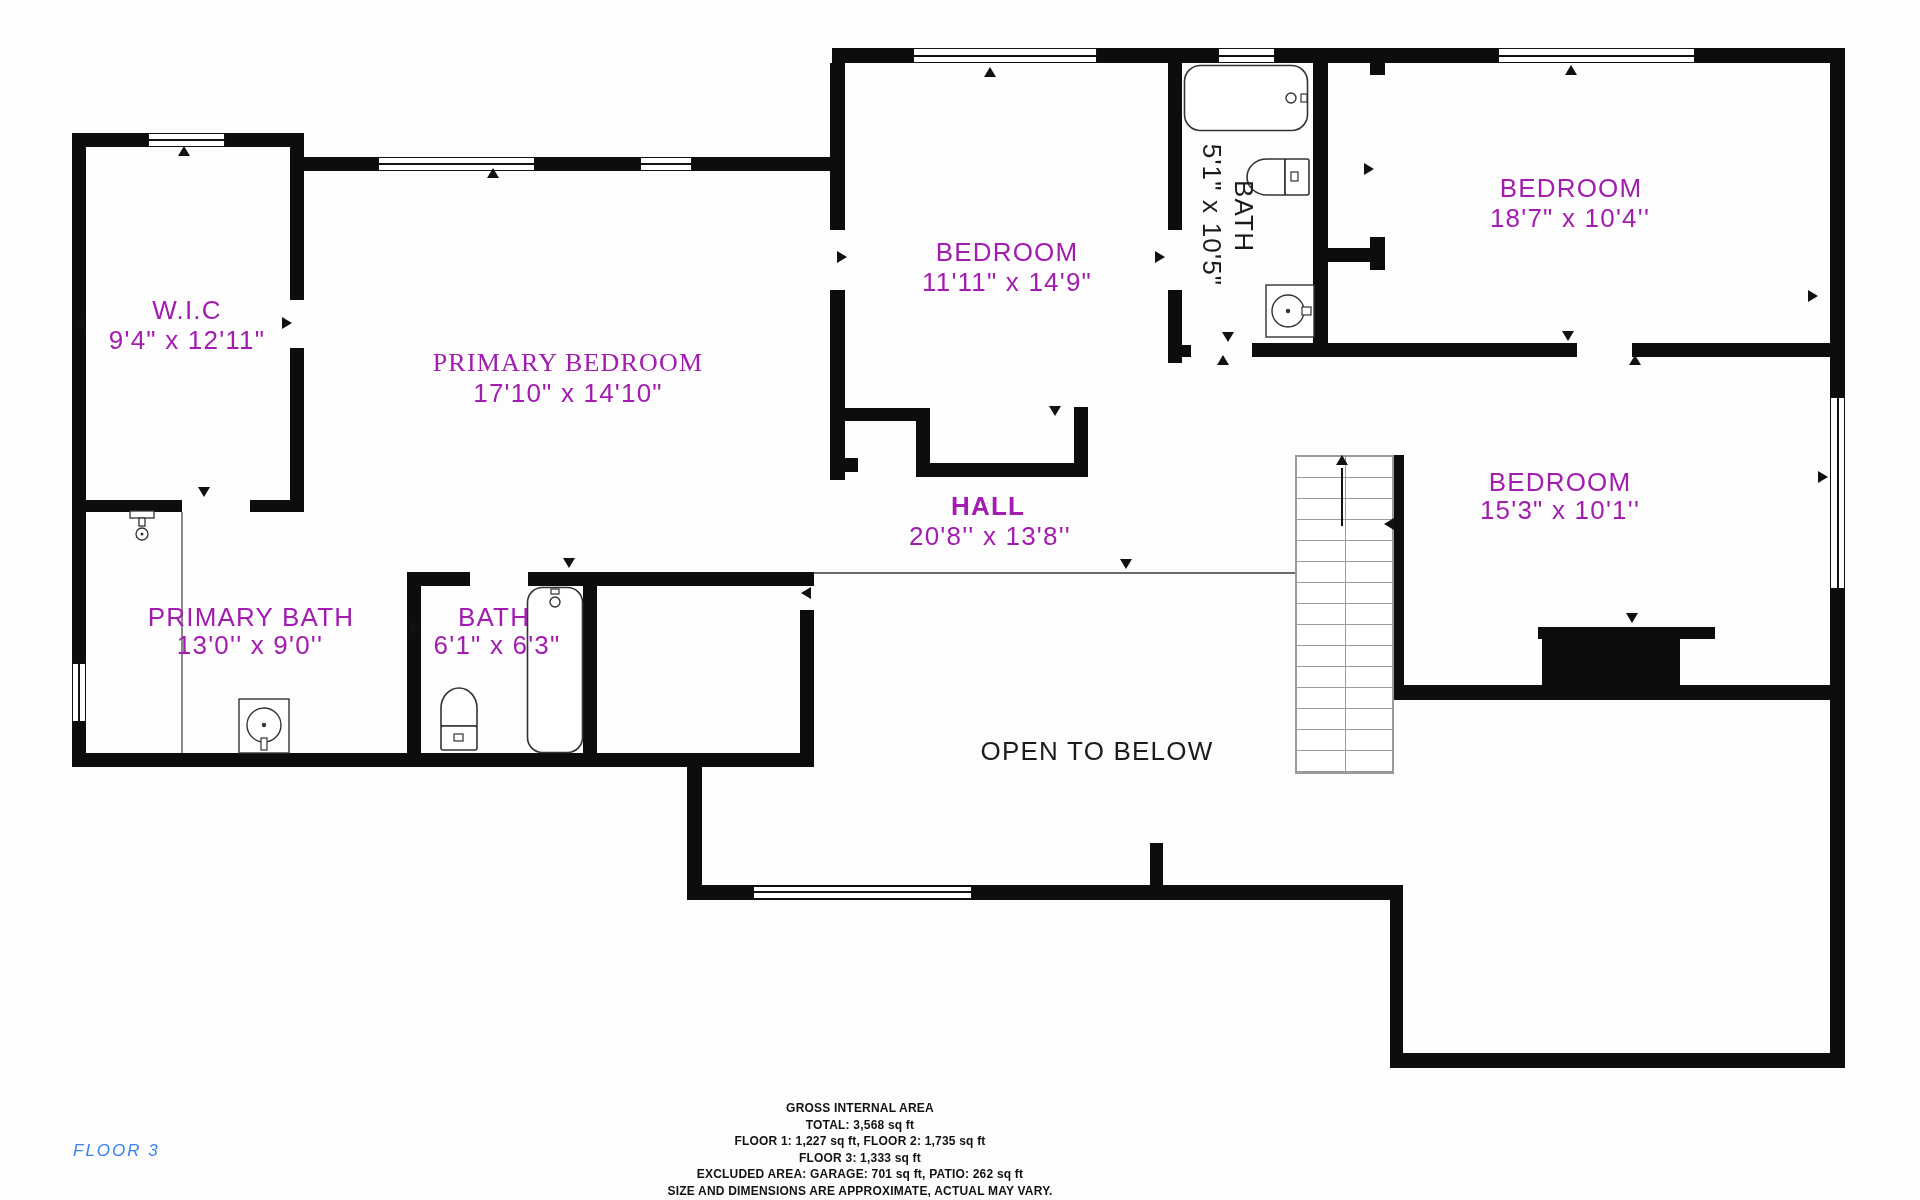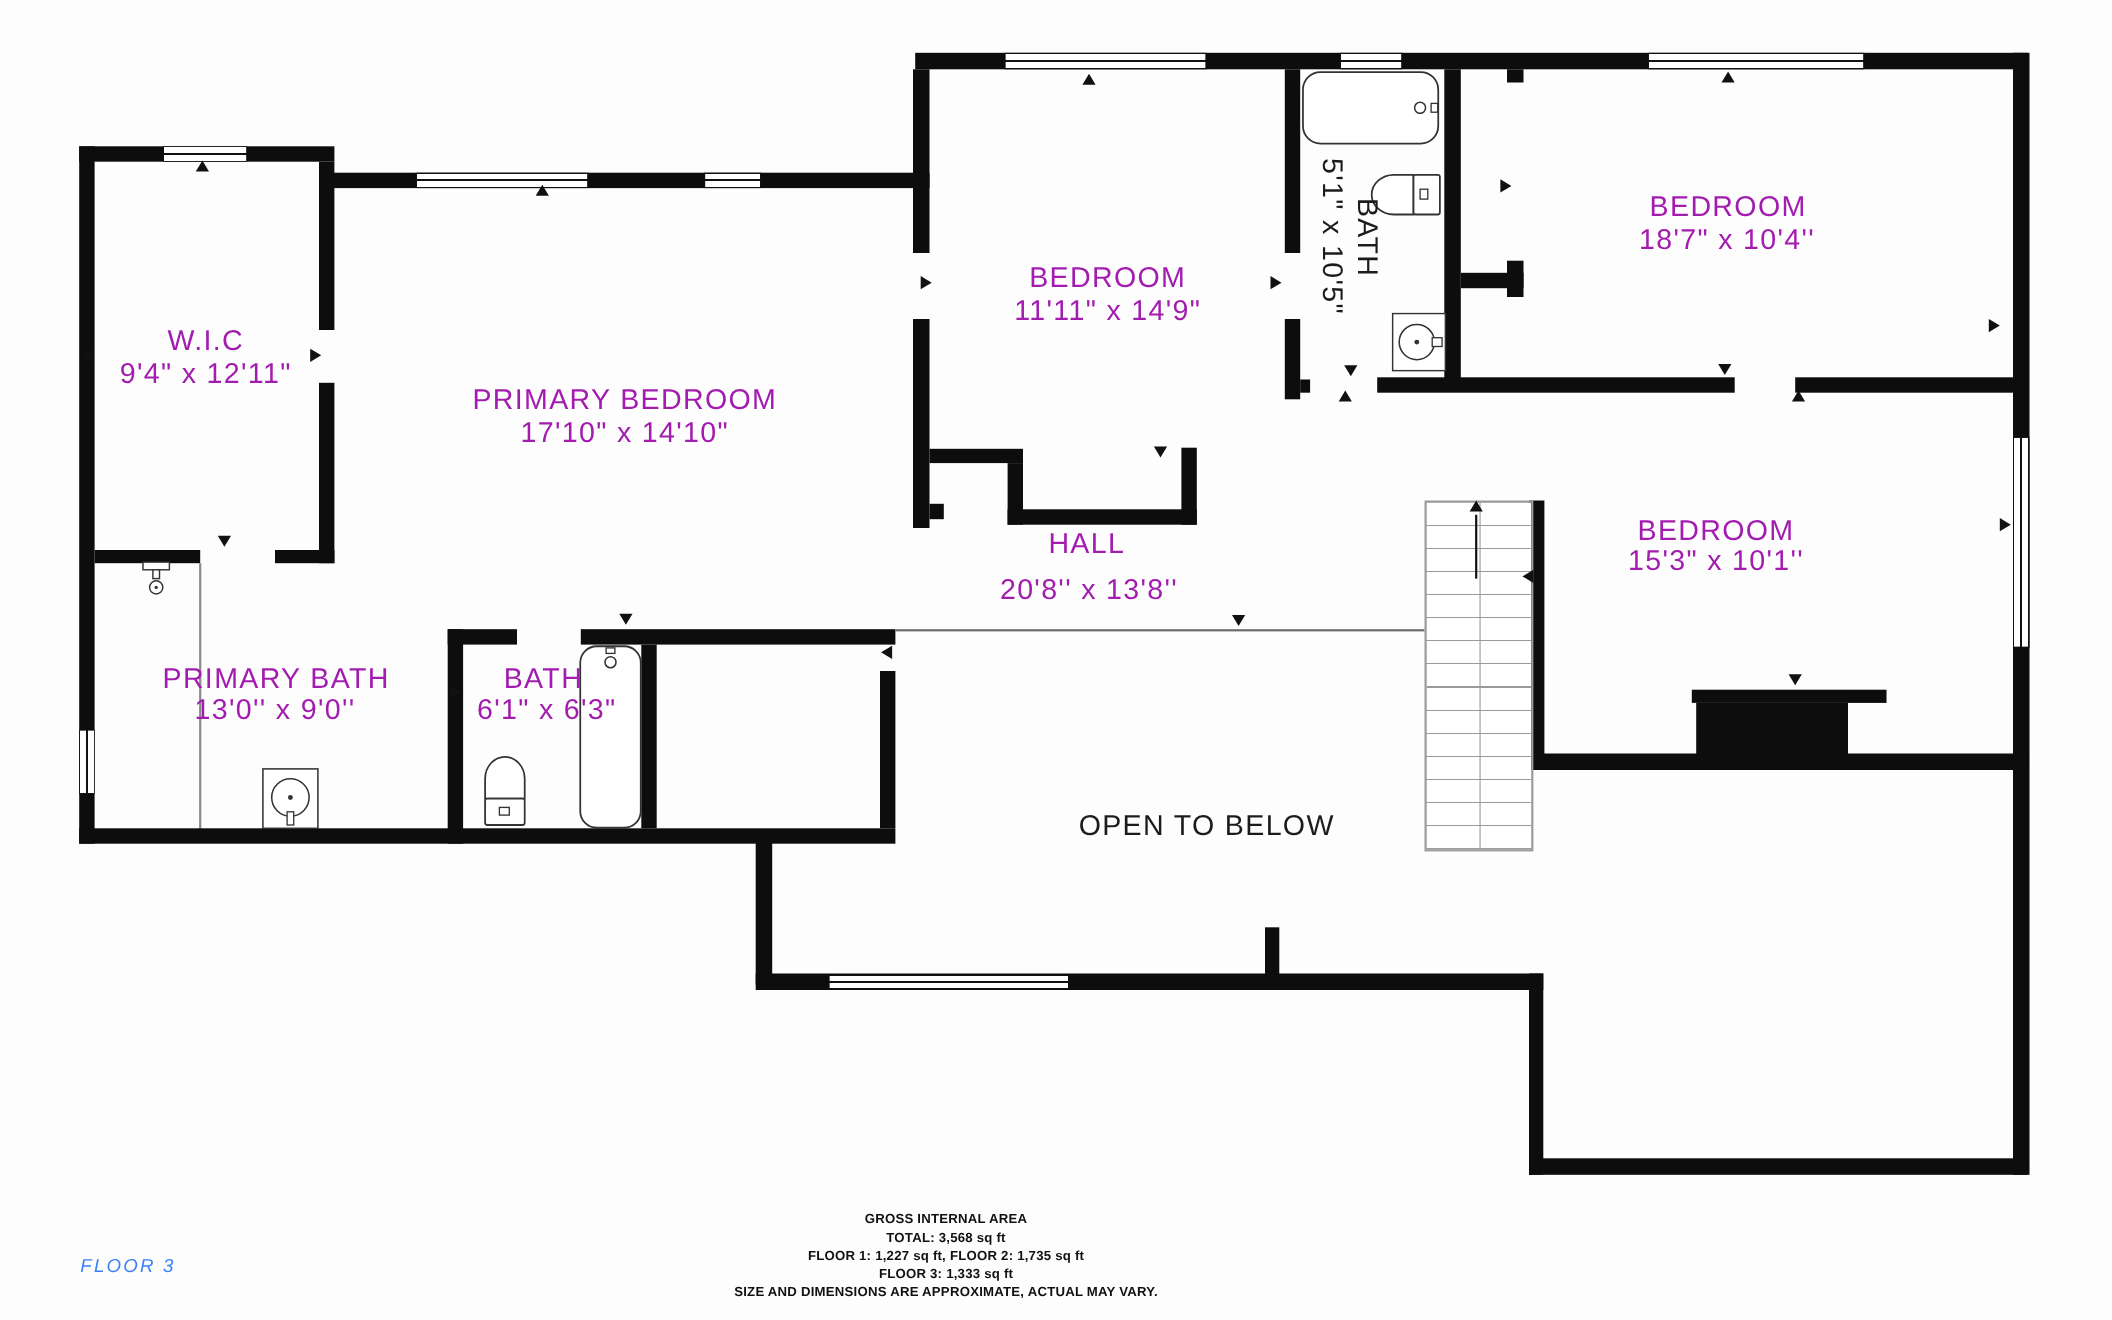--- a/index.html
+++ b/index.html
@@ -162,49 +162,50 @@
   <svg class="fixture" style="left:122px;top:510px;" width="40" height="36" viewBox="0 0 40 36">
     <rect x="8" y="1" width="24" height="7" fill="#fff" stroke="#333" stroke-width="1.3"></rect>
     <rect x="17" y="8" width="6" height="8" fill="#fff" stroke="#333" stroke-width="1.3"></rect>
     <circle cx="20" cy="24" r="6" fill="#fff" stroke="#333" stroke-width="1.3"></circle>
     <circle cx="20" cy="24" r="1.5" fill="#333"></circle>
   </svg>
 
   <div class="rname" style="left:187px;top:310px;text-align:right;">W.I.C</div>
   <div class="rdims" style="left:187px;top:340px;">9'4" x 12'11"</div>
 
-  <div class="rname" style="left:568px;top:363px;">PRIMARY BEDROOM</div>
+  <div class="rname" style="left:568px;top:363px;font-family:Liberation Serif, serif;">PRIMARY BEDROOM</div>
   <div class="rdims" style="left:568px;top:393px;">17'10" x 14'10"</div>
 
   <div class="rname" style="left:1007px;top:252px;">BEDROOM</div>
   <div class="rdims" style="left:1007px;top:282px;">11'11" x 14'9"</div>
 
   <div class="vtext" style="left:1211px;top:215px;">5'1" x 10'5"</div>
   <div class="vtext" style="left:1243px;top:216px;">BATH</div>
 
   <div class="rname" style="left:1571px;top:188px;">BEDROOM</div>
   <div class="rdims" style="left:1570px;top:218px;">18'7" x 10'4''</div>
 
-  <div class="rname" style="left:988px;top:494px;">HALL</div>
+  <div class="rname" style="left:988px;top:506px;font-weight:bold;">HALL</div>
   <div class="rdims" style="left:990px;top:536px;">20'8'' x 13'8''</div>
 
   <div class="rname" style="left:1560px;top:482px;">BEDROOM</div>
   <div class="rdims" style="left:1560px;top:510px;">15'3" x 10'1''</div>
 
   <div class="rname" style="left:251px;top:617px;">PRIMARY BATH</div>
   <div class="rdims" style="left:250px;top:645px;">13'0'' x 9'0''</div>
 
   <div class="rname" style="left:494px;top:617px;">BATH</div>
   <div class="rdims" style="left:497px;top:645px;">6'1" x 6'3"</div>
 
   <div class="openlabel" style="left:1097px;top:751px;">OPEN TO BELOW</div>
 
   <div class="footer">
     <div>GROSS INTERNAL AREA</div>
     <div>TOTAL: 3,568 sq ft</div>
     <div>FLOOR 1: 1,227 sq ft, FLOOR 2: 1,735 sq ft</div>
     <div>FLOOR 3: 1,333 sq ft</div>
+    <div>EXCLUDED AREA: GARAGE: 701 sq ft, PATIO: 262 sq ft</div>
     <div>SIZE AND DIMENSIONS ARE APPROXIMATE, ACTUAL MAY VARY.</div>
   </div>
 
   <div class="floor-label">FLOOR 3</div>
 
 </div>
 
 </body></html>

